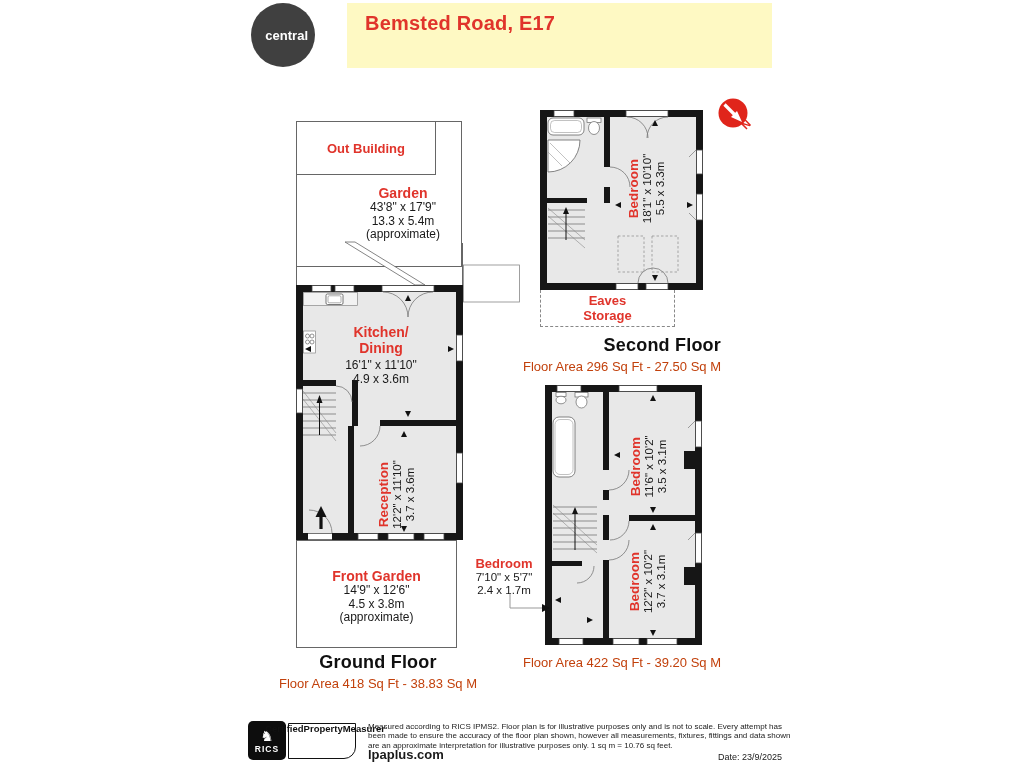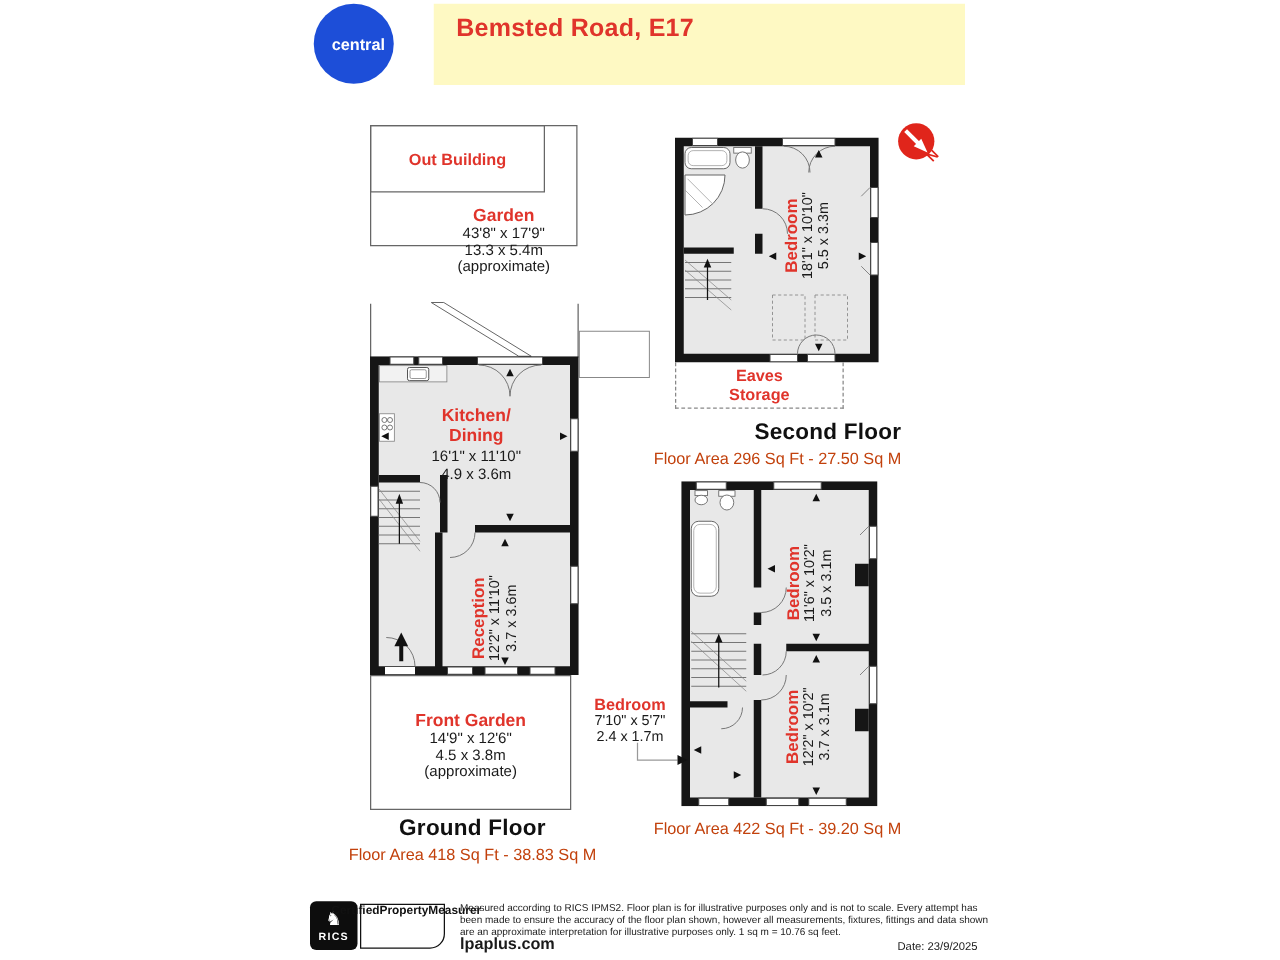--- a/index.html
+++ b/index.html
@@ -10,27 +10,27 @@
   }
   *{margin:0;padding:0;box-sizing:border-box;}
   body{background:#fff;font-family:"Liberation Sans",sans-serif;}
   .page{position:relative;width:1024px;height:768px;background:#fff;overflow:hidden;}
   .abs{position:absolute;}
 
   
   .header-bar{left:347px;top:3px;width:425px;height:65px;background:#fef9c3;padding:9px 0 0 18px;}
   .title{font-size:20px;font-weight:bold;color:var(--red);letter-spacing:.2px;}
   .subtitle{font-size:13px;color:#2b2b2b;margin-top:7px;}
-  .logo{left:251px;top:3px;width:64px;height:64px;border-radius:50%;background:#1d4ed8;
+  .logo{left:251px;top:3px;width:64px;height:64px;border-radius:50%;background:#404040;
         display:flex;align-items:center;justify-content:flex-end;padding-right:7px;}
   .logo span{color:#fff;font-weight:bold;font-size:13px;}
 
   
   .thinbox{border:1px solid #666;background:#fff;}
-  .garden-box{left:296px;top:100px;width:166px;height:97px;border-bottom:1px solid #666;}
+  .garden-box{left:296px;top:121px;width:166px;height:146px;border-bottom:1px solid #666;}
   .outbuilding{position:absolute;left:-1px;top:-1px;width:140px;height:54px;border:1px solid #666;
                display:flex;align-items:center;justify-content:center;}
   .front-garden{left:296px;top:540px;width:161px;height:108px;}
   .roomname{color:var(--red);font-weight:bold;font-size:14px;line-height:16px;}
   .roomname-sm{color:var(--red);font-weight:bold;font-size:13px;line-height:15px;}
   .dim{font-size:12px;color:#1a1a1a;line-height:13.5px;}
   .dim-sm{font-size:11.5px;color:#1a1a1a;line-height:13px;}
 
   .garden-label{position:absolute;left:26px;top:63px;width:160px;text-align:center;}
   .fg-label{position:absolute;left:0;top:27px;width:100%;text-align:center;}

